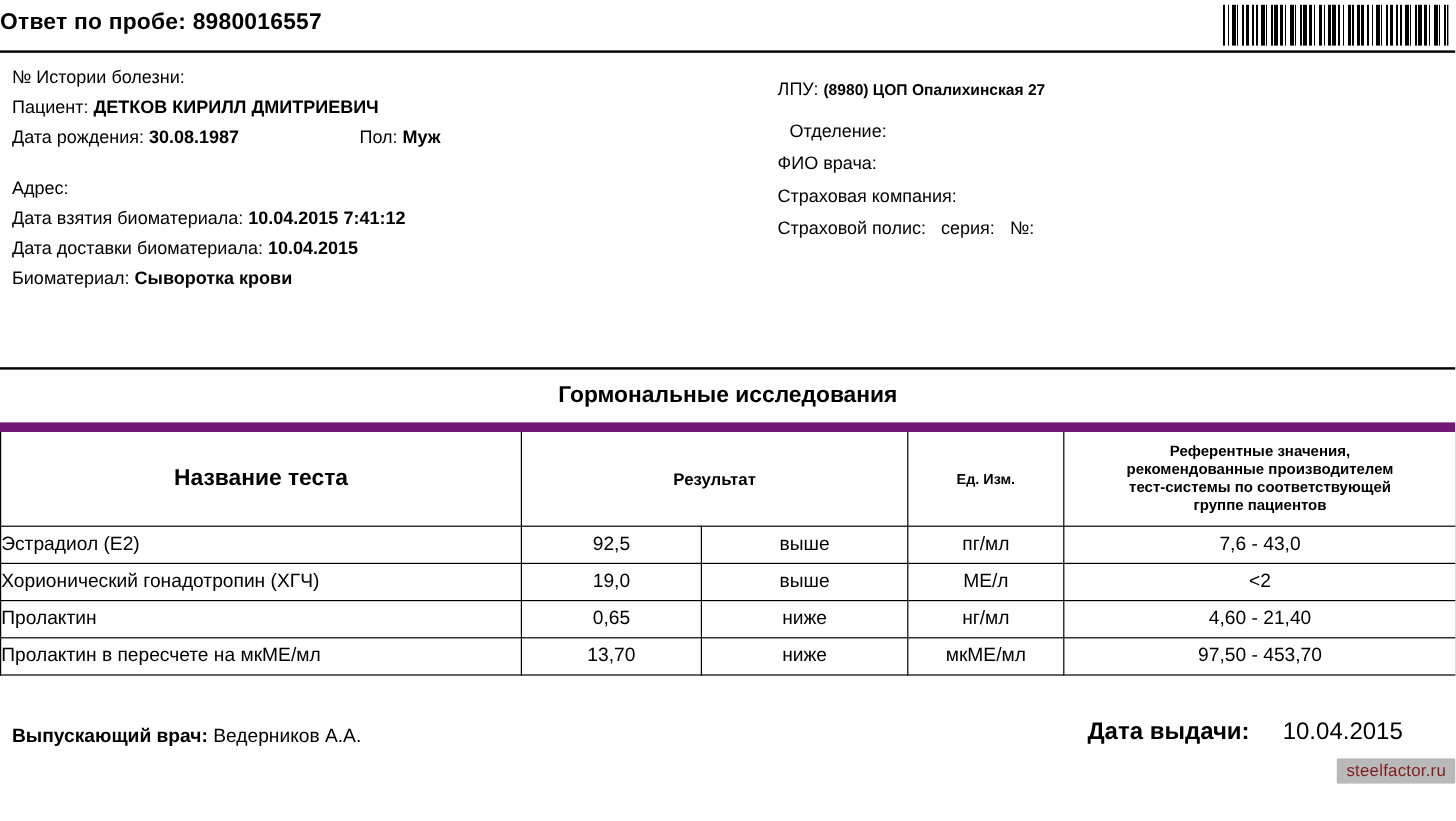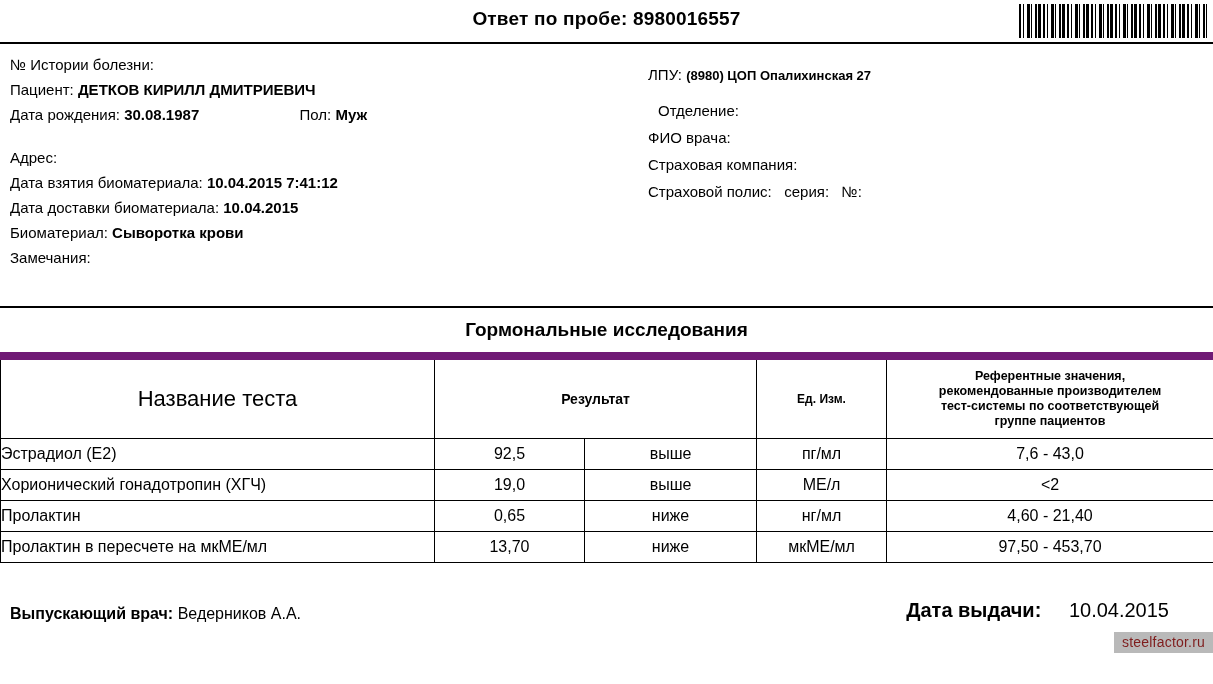--- a/index.html
+++ b/index.html
@@ -24,21 +24,21 @@
   .header-band {
     position: relative;
     height: 42px;
     border-bottom: 2px solid #000;
   }
   .header-title {
     position: absolute;
     left: 0;
     right: 0;
     top: 8px;
-    text-align: center;
+    text-align: left;
     font-size: 19px;
     font-weight: bold;
     letter-spacing: 0.2px;
   }
   .barcode {
     position: absolute;
     right: 6px;
     top: 4px;
     width: 188px;
     height: 34px;
@@ -116,22 +116,22 @@
   table.results td {
     border: 1px solid #000;
     border-top: none;
     padding: 0;
   }
   table.results th {
     height: 78px;
     vertical-align: middle;
   }
   .th-name {
-    font-size: 22px;
-    font-weight: normal;
+    font-size: 19px;
+    font-weight: bold;
   }
   .th-result {
     font-size: 14px;
     font-weight: bold;
     margin-left: 29px;
   }
   .th-unit {
     font-size: 12px;
     font-weight: bold;
   }
@@ -228,24 +228,20 @@
         <span class="lbl">Дата взятия биоматериала:</span>
         <span class="val">10.04.2015 7:41:12</span>
       </div>
       <div class="line">
         <span class="lbl">Дата доставки биоматериала:</span>
         <span class="val">10.04.2015</span>
       </div>
       <div class="line">
         <span class="lbl">Биоматериал:</span>
         <span class="val">Сыворотка крови</span>
-      </div>
-      <div class="line">
-        <span class="lbl">Замечания:</span>
-        <span class="val"></span>
       </div>
     </div>
 
     <div class="info-right">
       <div class="lpu-line">
         <span>ЛПУ:</span>
         <span class="lpu-name">(8980) ЦОП Опалихинская  27</span>
       </div>
       <div class="spacer-10"></div>
       <div class="sub-line indent-1">

